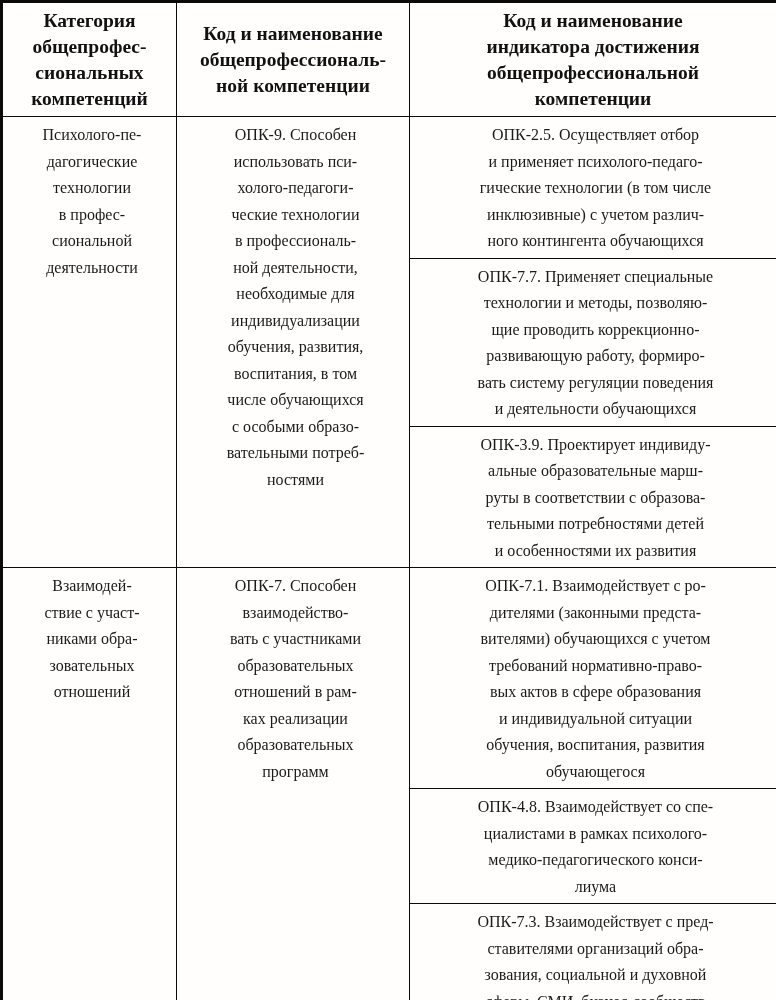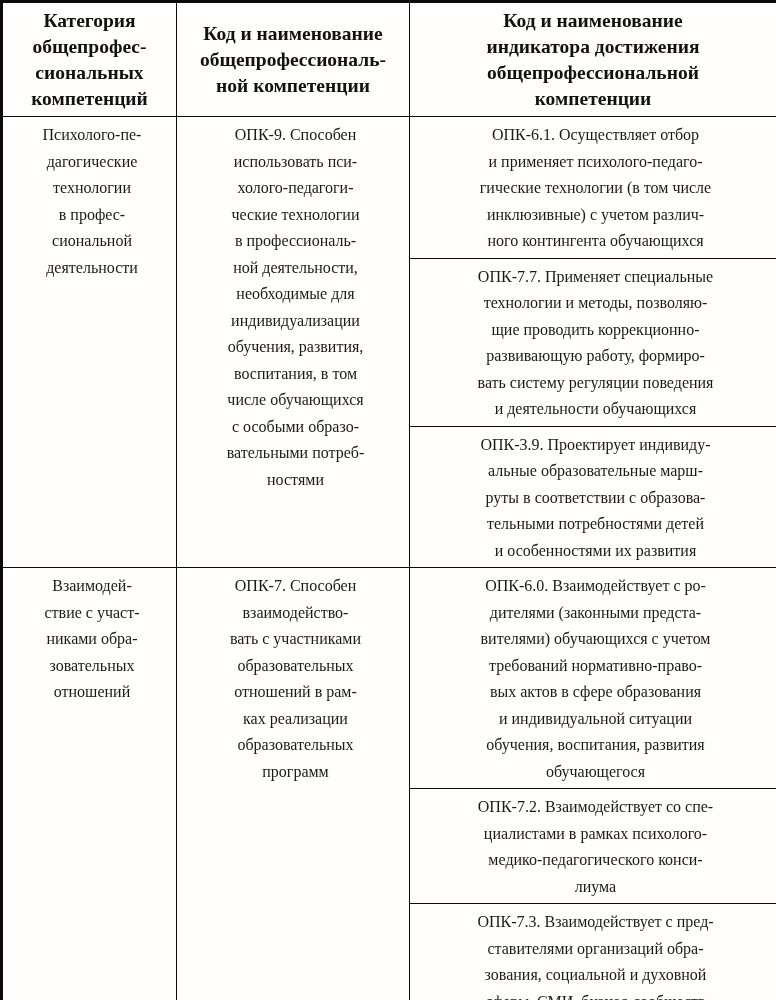--- a/index.html
+++ b/index.html
@@ -87,21 +87,21 @@
 в профессиональ-
 ной деятельности,
 необходимые для
 индивидуализации
 обучения, развития,
 воспитания, в том
 числе обучающихся
 с особыми образо-
 вательными потреб-
 ностями</td>
-      <td>ОПК-6.1. Осуществляет отбор
+      <td>ОПК-2.5. Осуществляет отбор
 и применяет психолого-педаго-
 гические технологии (в том числе
 инклюзивные) с учетом различ-
 ного контингента обучающихся</td>
     </tr>
     <tr class="h-62">
       <td>ОПК-7.7. Применяет специальные
 технологии и методы, позволяю-
 щие проводить коррекционно-
 развивающую работу, формиро-
@@ -123,31 +123,31 @@
 зовательных
 отношений</td>
       <td rowspan="3">ОПК-7. Способен
 взаимодейство-
 вать с участниками
 образовательных
 отношений в рам-
 ках реализации
 образовательных
 программ</td>
-      <td>ОПК-6.0. Взаимодействует с ро-
+      <td>ОПК-7.1. Взаимодействует с ро-
 дителями (законными предста-
 вителями) обучающихся с учетом
 требований нормативно-право-
 вых актов в сфере образования
 и индивидуальной ситуации
 обучения, воспитания, развития
 обучающегося</td>
     </tr>
     <tr class="h-72">
-      <td>ОПК-7.2. Взаимодействует со спе-
+      <td>ОПК-4.8. Взаимодействует со спе-
 циалистами в рамках психолого-
 медико-педагогического конси-
 лиума</td>
     </tr>
     <tr class="h-73">
       <td>ОПК-7.3. Взаимодействует с пред-
 ставителями организаций обра-
 зования, социальной и духовной
 сферы, СМИ, бизнес-сообществ
 и др.</td>

